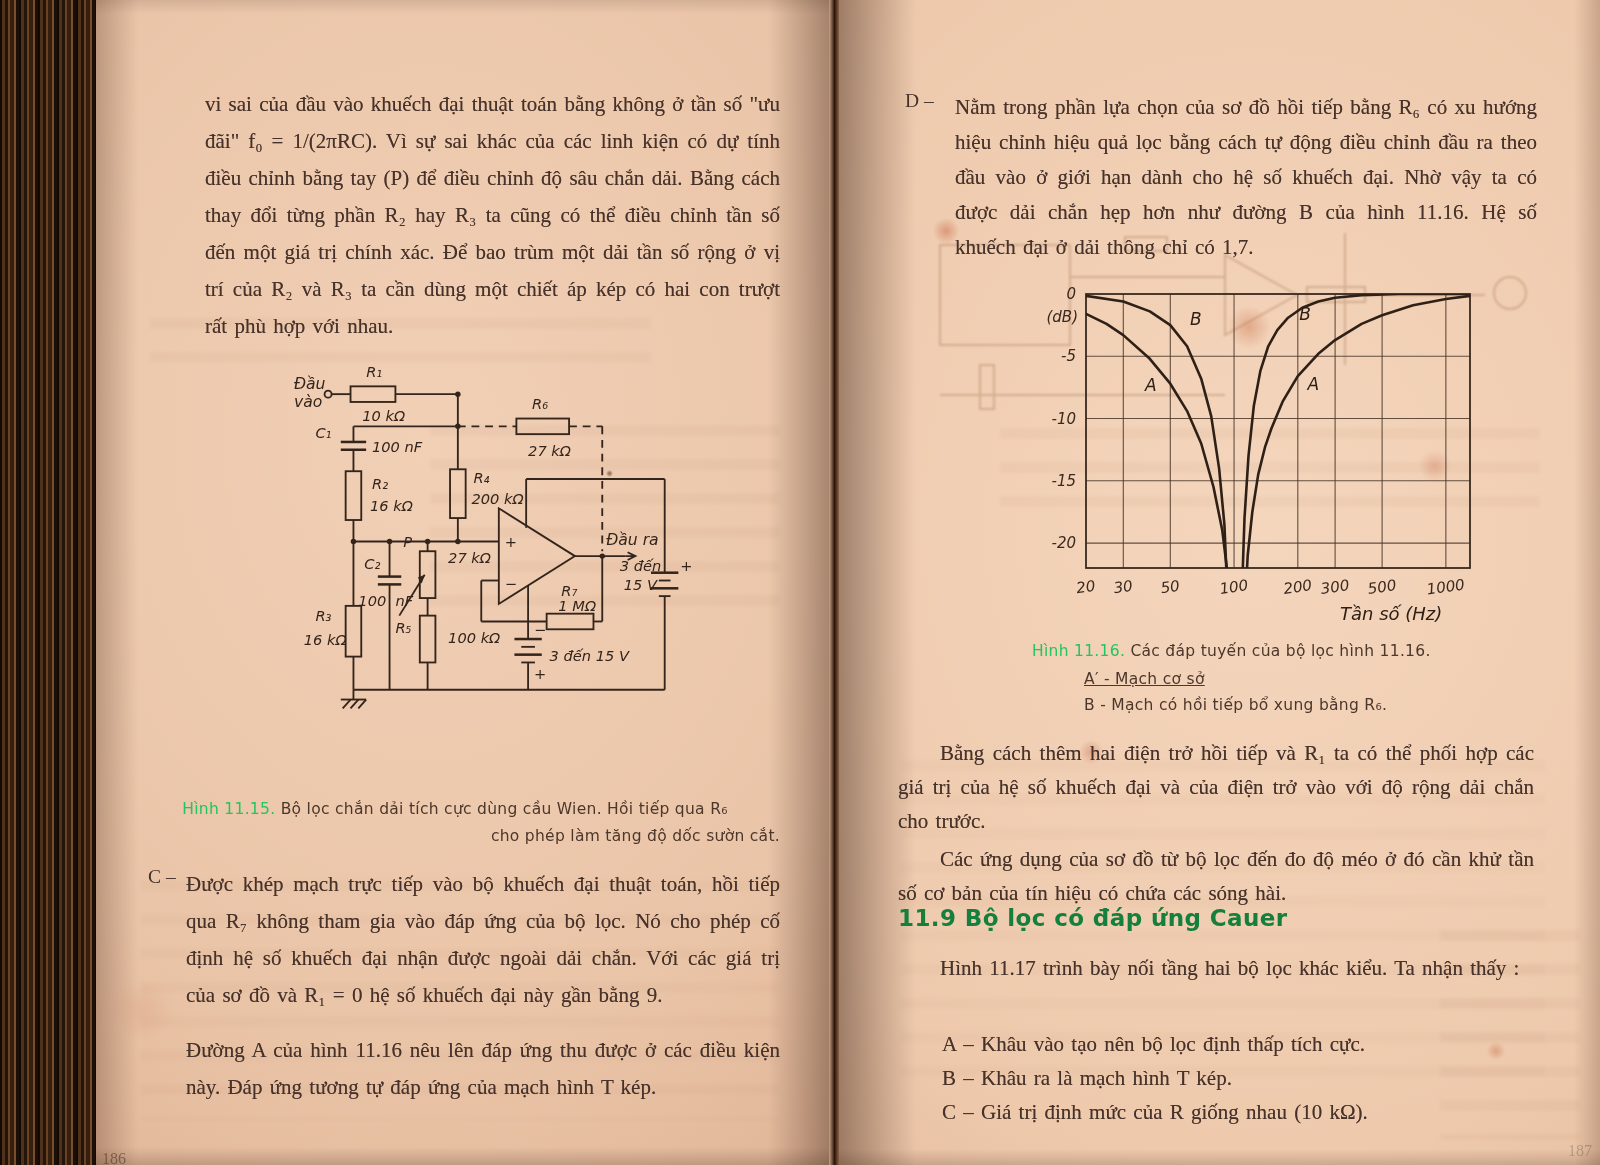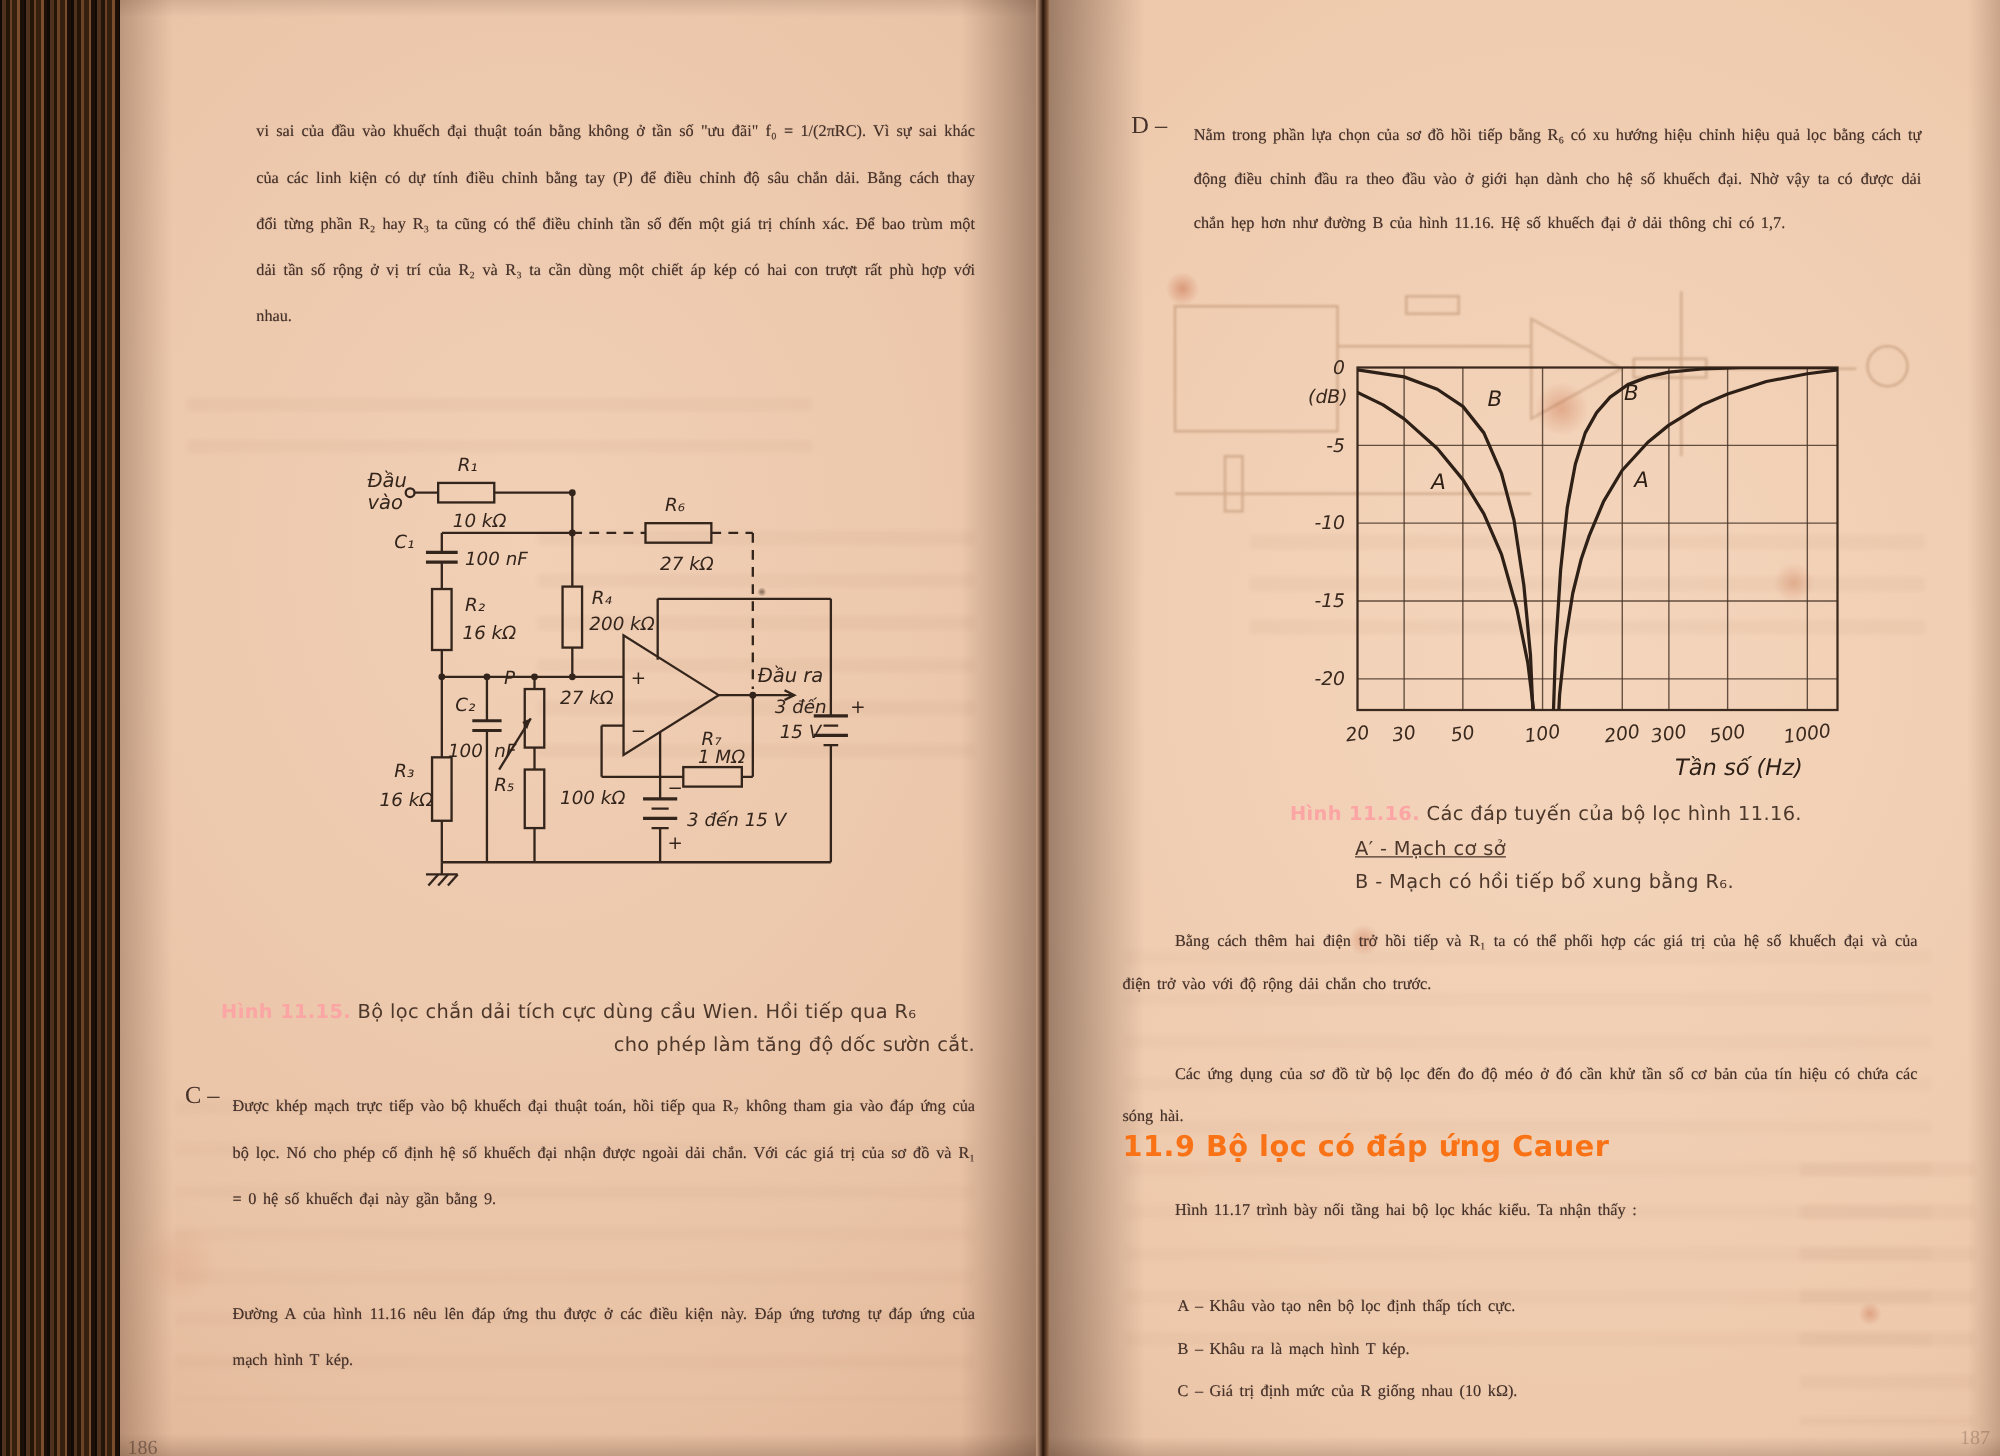--- a/index.html
+++ b/index.html
@@ -20,29 +20,29 @@
                linear-gradient(270deg,rgba(48,22,10,.38),rgba(48,22,10,0) 64px),
                linear-gradient(0deg,rgba(48,22,10,.20),rgba(48,22,10,0) 18px),
                linear-gradient(180deg,rgba(48,22,10,.12),rgba(48,22,10,0) 14px);}
   .rpage::after{content:"";position:absolute;inset:0;
     background:linear-gradient(90deg,rgba(48,22,10,.42),rgba(48,22,10,0) 78px),
                linear-gradient(270deg,rgba(70,35,16,.22),rgba(70,35,16,0) 26px),
                linear-gradient(0deg,rgba(48,22,10,.18),rgba(48,22,10,0) 16px);}
   .gutter{left:829px;top:0;width:10px;height:1165px;
     background:linear-gradient(90deg,#caa184,#2b1509 55%,#8a6144);}
   
-  .body-text{font-size:13px;line-height:37px;color:#46322a;text-align:justify;
+  .body-text{font-size:21px;line-height:37px;color:#46322a;text-align:justify;
     word-spacing:2px;text-shadow:0 0 .6px rgba(70,50,40,.55);}
   .hang{display:flex;}
   .hang .lab{flex:0 0 38px;font-size:19.5px;color:#46322a;}
   .caption{font-family:"DejaVu Sans","Liberation Sans",sans-serif;font-size:15.5px;
     color:#4c372b;letter-spacing:.3px;}
-  .caption b{font-weight:bold;color:#fca5a5;}
+  .caption b{font-weight:normal;color:#22c55e;}
   .heading{font-family:"DejaVu Sans","Liberation Sans",sans-serif;font-weight:bold;
-    font-size:23px;color:#f97316;letter-spacing:.4px;}
+    font-size:23px;color:#15803d;letter-spacing:.4px;}
   .pagenum{font-size:16px;color:rgba(70,50,40,.55);}
   
   .wire{stroke:#34251c;stroke-width:1.9;fill:none;}
   .thick{stroke-width:2.6;}
   .dash{stroke-dasharray:8 6;}
   .dot{fill:#34251c;}
   .flabel{font:italic 15px "DejaVu Sans","Liberation Sans",sans-serif;fill:#34251c;}
   .fbig{font:italic 16px "DejaVu Sans","Liberation Sans",sans-serif;fill:#34251c;}
   .fsign{font:15px "DejaVu Sans",sans-serif;fill:#34251c;}
   .cframe{fill:none;stroke:#3a291e;stroke-width:1.8;}

